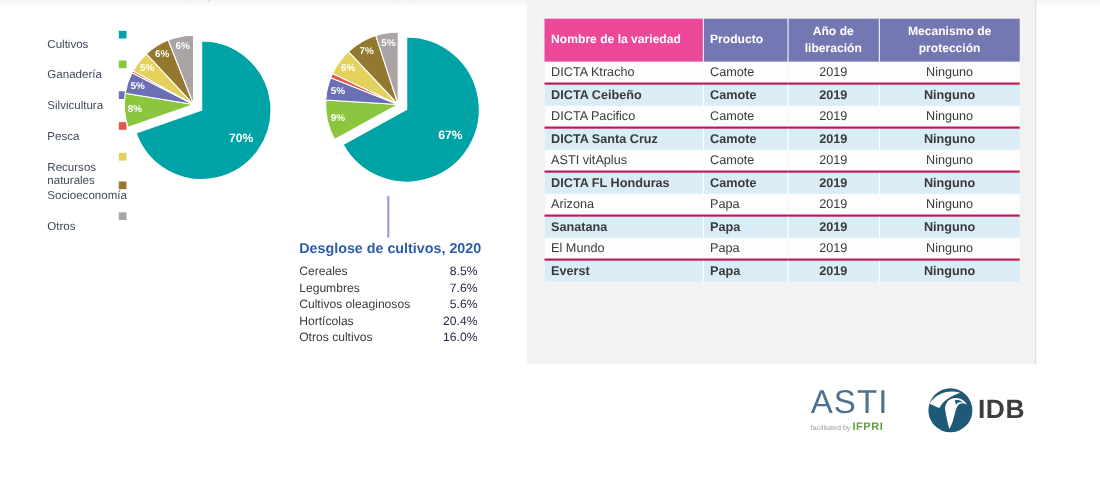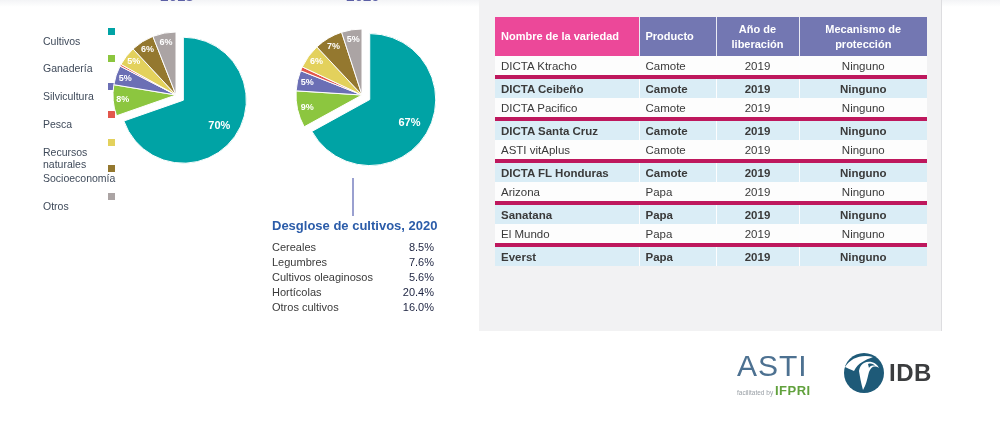--- a/index.html
+++ b/index.html
@@ -31,28 +31,28 @@
   .bd-value{float:right;font-weight:normal;color:#1c2340;}
   
   #table-panel{position:absolute;left:479px;top:0;width:462px;height:331px;
                background:#f2f2f3;border-right:1px solid #dddde0;}
   #varieties-table{position:absolute;left:495px;top:17px;border-collapse:collapse;table-layout:fixed;}
   #varieties-table th{color:#ffffff;font-size:11px;font-weight:bold;height:39px;
                       vertical-align:middle;line-height:1.3;padding:0 6px;}
   #varieties-table td{font-size:11.5px;color:#3a3a3a;height:19px;padding:0 6px;
                       white-space:nowrap;overflow:hidden;}
   #varieties-table td + td, #varieties-table th + th{border-left:1px solid rgba(255,255,255,0.85);}
-  #varieties-table tr.plain td{background:#fdfdfd;border-bottom:4px solid #be185d;}
+  #varieties-table tr.plain td{background:#fdfdfd;border-bottom:2px solid #be185d;}
   #varieties-table tr.alt td{background:#daedf6;font-weight:bold;}
   .al{text-align:left;} .ac{text-align:center;}
   
   #asti-logo{position:absolute;left:737px;top:350px;}
   #asti-name{font-size:30px;letter-spacing:1px;color:#4d7191;line-height:32px;}
   #asti-tagline{font-size:6.5px;color:#9aa0a6;margin-top:1px;}
-  #asti-tagline .brand{font-size:13px;font-weight:bold;color:#61a13d;letter-spacing:0.5px;}
+  #asti-tagline .brand{font-size:10px;font-weight:bold;color:#61a13d;letter-spacing:0.5px;}
   #idb-logo{position:absolute;left:843px;top:352px;display:flex;align-items:center;}
   #idb-name{font-size:24px;font-weight:700;color:#3b3d3f;margin-left:4px;letter-spacing:0.5px;}
 </style>
 </head>
 <body>
 
 <div class="page">
   <div class="top-fade"></div>
 
   <div class="pie-title" id="title-2018" style="color: rgb(91, 95, 165);">2018</div>

